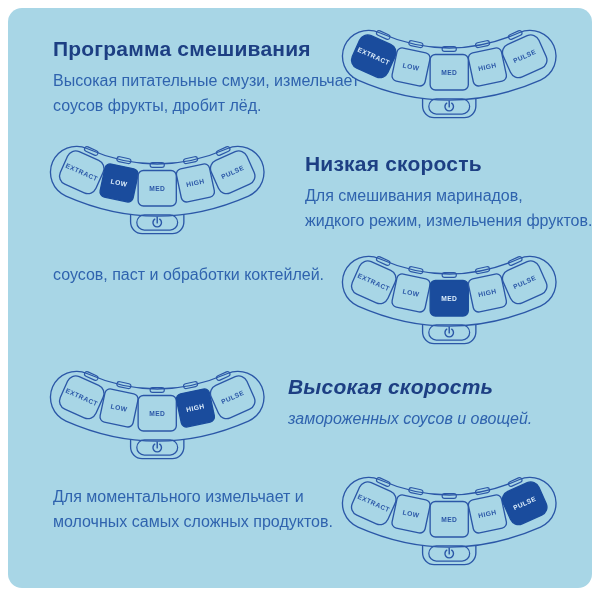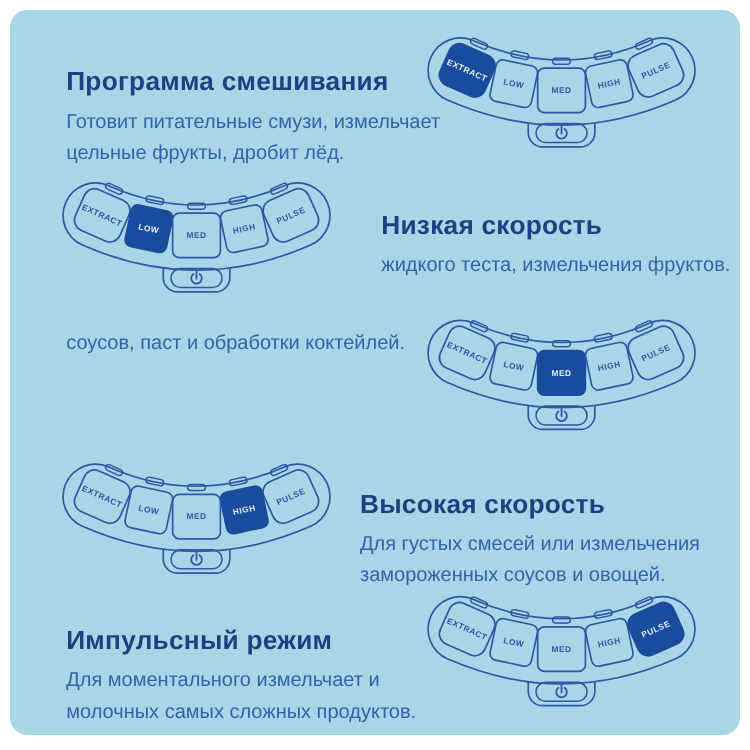--- a/index.html
+++ b/index.html
@@ -11,51 +11,51 @@
     --active:#1a4c9d;
     --active-text:#ddeefb;
   }
   html,body{margin:0;padding:0;}
   .stage{position:relative;width:600px;height:600px;background:var(--page);
          font-family:"Liberation Sans",sans-serif;overflow:hidden;}
   .canvas{position:absolute;left:8px;top:8px;width:584px;height:580px;
           border-radius:14px;background:var(--bg);}
   .text-block{position:absolute;}
   .title{font-size:21px;font-weight:800;line-height:24px;color:var(--title);
-         letter-spacing:.2px;white-space:nowrap;margin:17px 0 7px 0;}
+         letter-spacing:.2px;white-space:nowrap;margin:0 0 7px 0;}
   .desc-line{font-size:16px;line-height:25px;color:var(--body);white-space:nowrap;}
   .panel{position:absolute;}
   .panel .bump{fill:var(--bg);stroke:var(--line);stroke-width:1.5;}
   .panel .band-outer{fill:none;stroke:var(--line);stroke-width:60;stroke-linecap:round;}
   .panel .band-inner{fill:none;stroke:var(--bg);stroke-width:57;stroke-linecap:round;}
   .panel .slot{fill:none;stroke:var(--line);stroke-width:1.3;}
   .panel .btn{fill:none;stroke:var(--line);stroke-width:1.5;}
   .panel .btn.active-btn{fill:var(--active);stroke:var(--active);}
   .panel .lbl{fill:var(--line);font-family:"Liberation Sans",sans-serif;
               font-size:7.5px;font-weight:700;letter-spacing:.5px;text-anchor:middle;}
   .panel .lbl.active-lbl{fill:var(--active-text);}
   .panel .pwr-outline{fill:none;stroke:var(--line);stroke-width:1.4;}
   .panel .pwr-glyph path{fill:none;stroke:var(--line);stroke-width:1.6;stroke-linecap:round;}
   
   .tb-1{left:53px;top:37px;}  .pn-1{left:340px;top:18px;}
   .tb-2{left:305px;top:152px;}.pn-2{left:48px;top:134px;}
   .tb-3{left:53px;top:262px;} .pn-3{left:340px;top:244px;}
-  .tb-4{left:288px;top:375px;}.pn-4{left:48px;top:359px;}
+  .tb-4{left:288px;top:375px;font-style:italic;}.pn-4{left:48px;top:359px;}
   .tb-5{left:53px;top:484px;} .pn-5{left:340px;top:465px;}
 </style>
 </head>
 <body>
 
 <div class="stage">
   <div class="canvas"></div>
 
   <div class="text-block tb-1">
     <div class="title">Программа смешивания</div>
-    <div class="desc-line">Готовит питательные смузи, измельчает</div>
-    <div class="desc-line">цельные фрукты, дробит лёд.</div>
+    <div class="desc-line">Высокая питательные смузи, измельчает</div>
+    <div class="desc-line">соусов фрукты, дробит лёд.</div>
   </div>
   <svg class="panel pn-1" width="222" height="105" viewBox="0 0 250 118">
     <rect class="bump" x="93" y="76" width="60" height="36" rx="13"></rect>
     <path class="band-outer" d="M32 43 Q123 83 214 43"></path>
     <path class="band-inner" d="M32 43 Q123 83 214 43"></path>
     <g transform="translate(38,43) rotate(24)">
       <rect class="slot" x="-8" y="-29" width="16" height="5.5" rx="2.75"></rect>
       <rect class="btn active-btn" x="-22" y="-20" width="44" height="40" rx="10"></rect>
       <text class="lbl active-lbl" x="0" y="2.5">EXTRACT</text>
     </g>
@@ -81,21 +81,22 @@
     </g>
     <rect class="pwr-outline" x="100" y="91" width="46" height="17" rx="8.5"></rect>
     <g class="pwr-glyph">
       <path d="M123 93.5 v6.5"></path>
         <path d="M120.2 95.8 a4.8 4.8 0 1 0 5.6 0"></path>
     </g>
   </svg>
 
   <div class="text-block tb-2">
     <div class="title">Низкая скорость</div>
-    <div class="desc-line">жидкого теста, измельчения фруктов.</div>
+    <div class="desc-line">Для смешивания маринадов,</div>
+    <div class="desc-line">жидкого режим, измельчения фруктов.</div>
   </div>
   <svg class="panel pn-2" width="222" height="105" viewBox="0 0 250 118">
     <rect class="bump" x="93" y="76" width="60" height="36" rx="13"></rect>
     <path class="band-outer" d="M32 43 Q123 83 214 43"></path>
     <path class="band-inner" d="M32 43 Q123 83 214 43"></path>
     <g transform="translate(38,43) rotate(24)">
       <rect class="slot" x="-8" y="-29" width="16" height="5.5" rx="2.75"></rect>
       <rect class="btn" x="-22" y="-20" width="44" height="40" rx="10"></rect>
       <text class="lbl" x="0" y="2.5">EXTRACT</text>
     </g>
@@ -160,21 +161,20 @@
     </g>
     <rect class="pwr-outline" x="100" y="91" width="46" height="17" rx="8.5"></rect>
     <g class="pwr-glyph">
       <path d="M123 93.5 v6.5"></path>
         <path d="M120.2 95.8 a4.8 4.8 0 1 0 5.6 0"></path>
     </g>
   </svg>
 
   <div class="text-block tb-4">
     <div class="title">Высокая скорость</div>
-    <div class="desc-line">Для густых смесей или измельчения</div>
     <div class="desc-line">замороженных соусов и овощей.</div>
   </div>
   <svg class="panel pn-4" width="222" height="105" viewBox="0 0 250 118">
     <rect class="bump" x="93" y="76" width="60" height="36" rx="13"></rect>
     <path class="band-outer" d="M32 43 Q123 83 214 43"></path>
     <path class="band-inner" d="M32 43 Q123 83 214 43"></path>
     <g transform="translate(38,43) rotate(24)">
       <rect class="slot" x="-8" y="-29" width="16" height="5.5" rx="2.75"></rect>
       <rect class="btn" x="-22" y="-20" width="44" height="40" rx="10"></rect>
       <text class="lbl" x="0" y="2.5">EXTRACT</text>
@@ -200,21 +200,20 @@
       <text class="lbl" x="0" y="2.5">PULSE</text>
     </g>
     <rect class="pwr-outline" x="100" y="91" width="46" height="17" rx="8.5"></rect>
     <g class="pwr-glyph">
       <path d="M123 93.5 v6.5"></path>
         <path d="M120.2 95.8 a4.8 4.8 0 1 0 5.6 0"></path>
     </g>
   </svg>
 
   <div class="text-block tb-5">
-    <div class="title">Импульсный режим</div>
     <div class="desc-line">Для моментального измельчает и</div>
     <div class="desc-line">молочных самых сложных продуктов.</div>
   </div>
   <svg class="panel pn-5" width="222" height="105" viewBox="0 0 250 118">
     <rect class="bump" x="93" y="76" width="60" height="36" rx="13"></rect>
     <path class="band-outer" d="M32 43 Q123 83 214 43"></path>
     <path class="band-inner" d="M32 43 Q123 83 214 43"></path>
     <g transform="translate(38,43) rotate(24)">
       <rect class="slot" x="-8" y="-29" width="16" height="5.5" rx="2.75"></rect>
       <rect class="btn" x="-22" y="-20" width="44" height="40" rx="10"></rect>

